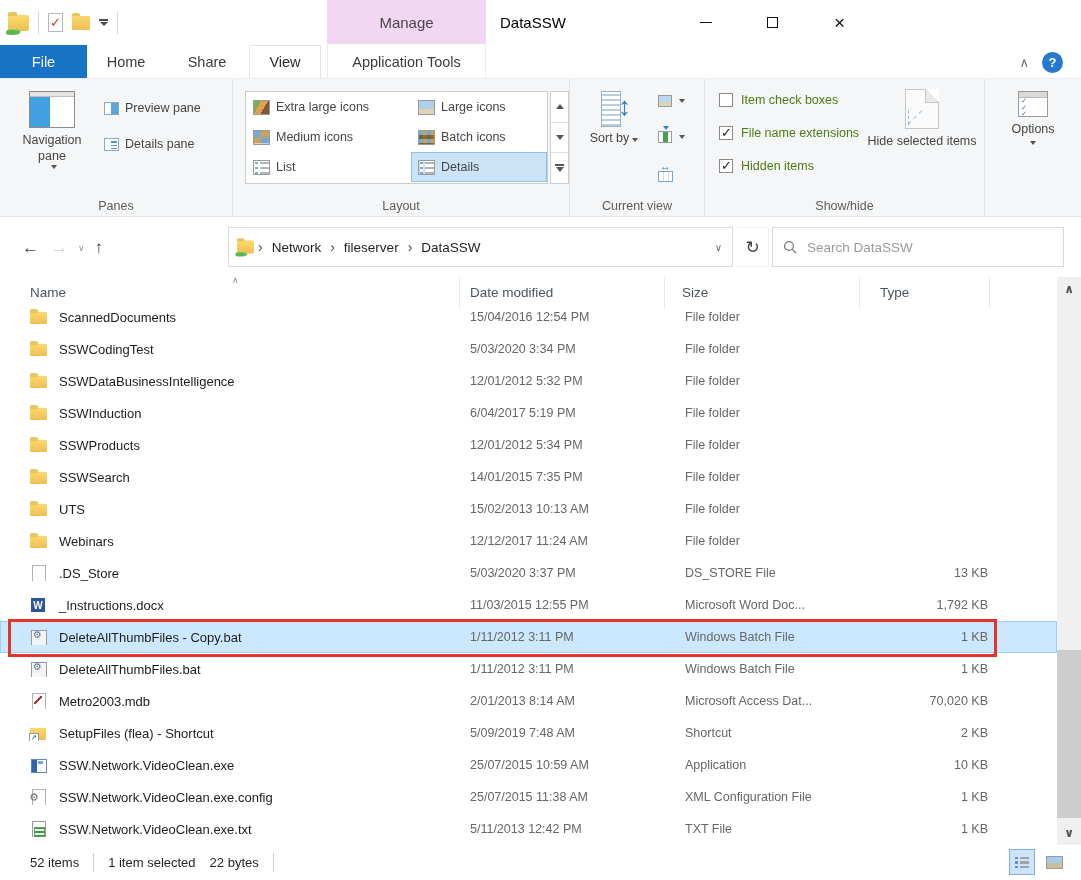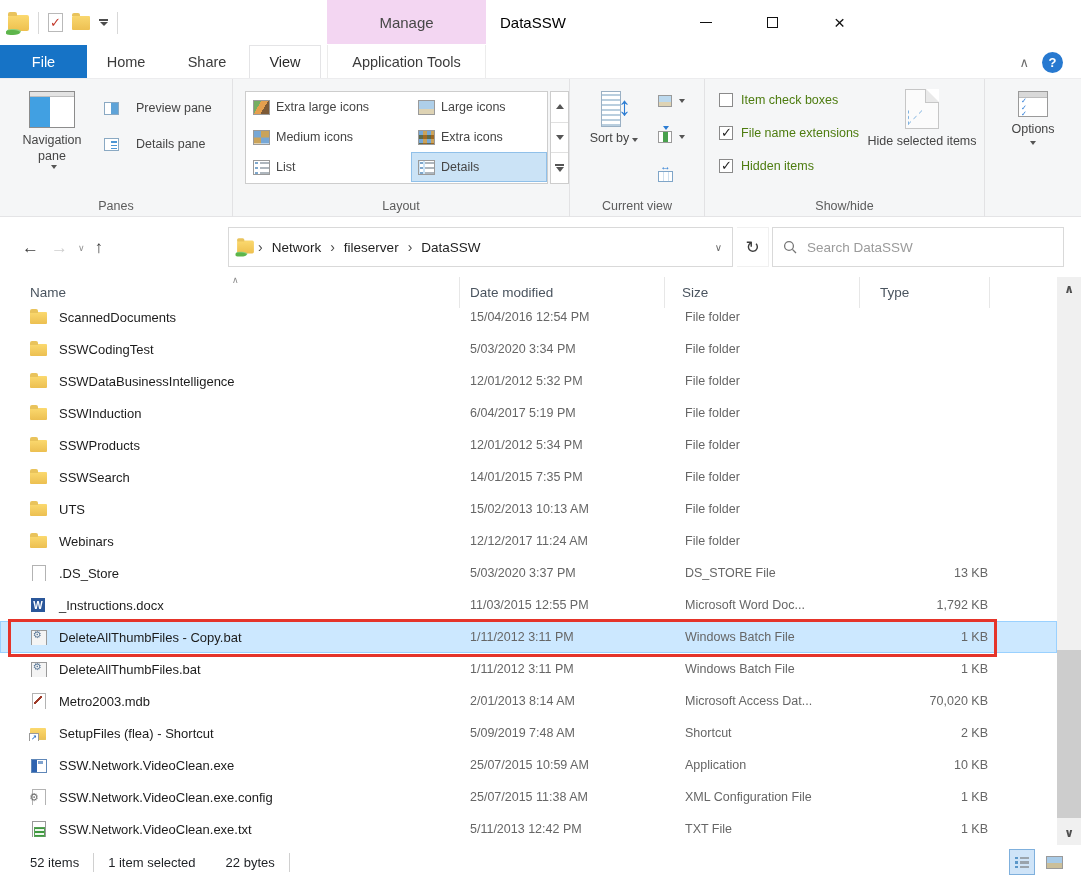--- a/index.html
+++ b/index.html
@@ -46,21 +46,21 @@
   .g-layout { left:233px; width:337px; }
   .g-current { left:570px; width:135px; }
   .g-showhide { left:705px; width:280px; }
   .g-options { left:985px; width:96px; border-right:none; }
 
   .bigbtn { position:absolute; display:flex; flex-direction:column; align-items:center; font-size:12.5px; color:#454545; text-align:center; line-height:1.3; }
   .ic-navpane { width:46px; height:37px; border:1px solid #8c8c8c; background:linear-gradient(90deg,#41a0e2 46%,#fff 46%); position:relative; margin-bottom:4px; }
   .ic-navpane::before { content:""; position:absolute; top:0; left:0; right:0; height:4px; background:#e3e3e3; border-bottom:1px solid #bdbdbd; }
   .caret-dn { width:0; height:0; border-left:3.5px solid transparent; border-right:3.5px solid transparent; border-top:4px solid #555; display:inline-block; margin-left:3px; }
 
-  .smallbtn { position:absolute; display:flex; align-items:center; gap:17px; font-size:12.5px; color:#454545; }
+  .smallbtn { position:absolute; display:flex; align-items:center; gap:6px; font-size:12.5px; color:#454545; }
   .ic-pane { width:15px; height:13px; border:1px solid #8aa9c3; background:#fff; position:relative; }
   .ic-pane-preview::after { content:""; position:absolute; right:0; top:0; bottom:0; width:7px; background:#5ea3d8; }
   .ic-pane-details::after { content:""; position:absolute; right:1px; top:2px; width:6px; height:8px;
       background:repeating-linear-gradient(180deg,#4d96d4 0 1.5px,transparent 1.5px 3.5px); }
 
   .gallery { position:absolute; left:12px; top:12px; width:303px; height:93px; background:#fff; border:1px solid #cdcdcd; display:grid; grid-template-columns:165px 136px; grid-auto-rows:30px; }
   .gitem { display:flex; align-items:center; gap:6px; padding-left:6px; font-size:12.5px; color:#454545; border:1px solid transparent; }
   .gitem.sel { background:#cbe3f6; border-color:#90c0e9; }
   .gi { width:17px; height:15px; border:1px solid #9a9a9a; flex:none; }
   .gi-0 { background:linear-gradient(120deg,#76ae62 32%,#e59f4e 32% 62%,#7d5a36 62%); }
@@ -160,21 +160,21 @@
   .sb-dn { bottom:0; }
   .sb-thumb { position:absolute; left:0; width:24px; top:373px; height:168px; background:#cdcdcd; }
 
   
   .annotation { position:absolute; left:8px; top:619px; width:989px; height:38px; border:3px solid #e5342a; pointer-events:none; z-index:5; }
 
   
   .statusbar { position:absolute; left:0; bottom:0; width:1081px; height:35px; background:#fff; display:flex; align-items:center; font-size:13px; color:#1e2125; }
   .st-sep { width:1px; height:19px; background:#d0d0d0; margin:0 14px; }
   .st-items { margin-left:30px; }
-  .st-bytes { margin-left:30px; }
+  .st-bytes { margin-left:14px; }
   .st-views { position:absolute; right:14px; top:4px; display:flex; gap:6px; }
   .vbtn { width:26px; height:26px; display:flex; align-items:center; justify-content:center; }
   .vbtn.sel { background:#cfe4f8; border:1px solid #7fb0dd; }
   .iv-details { width:15px; height:13px; background:
       repeating-linear-gradient(180deg,#5b97c9 0 2px,transparent 2px 4.5px),
       repeating-linear-gradient(180deg,#9aa4ad 0 2px,transparent 2px 4.5px);
       background-size:3px 100%,9px 100%; background-position:0 1px,5px 1px; background-repeat:repeat-y; }
   .iv-thumb { width:17px; height:13px; border:1px solid #9a9a9a; background:linear-gradient(#a8cbe8 55%,#cbbf9a 55%); }
 </style>
 </head>
@@ -244,21 +244,21 @@
       <div class="gitem">
           <span class="gi gi-1"></span>
           <span>Large icons</span>
         </div>
       <div class="gitem">
           <span class="gi gi-2"></span>
           <span>Medium icons</span>
         </div>
       <div class="gitem">
           <span class="gi gi-3"></span>
-          <span>Extra icons</span>
+          <span>Batch icons</span>
         </div>
       <div class="gitem">
           <span class="gi gi-4"></span>
           <span>List</span>
         </div>
       <div class="gitem sel">
           <span class="gi gi-5"></span>
           <span>Details</span>
         </div>
     </div>

